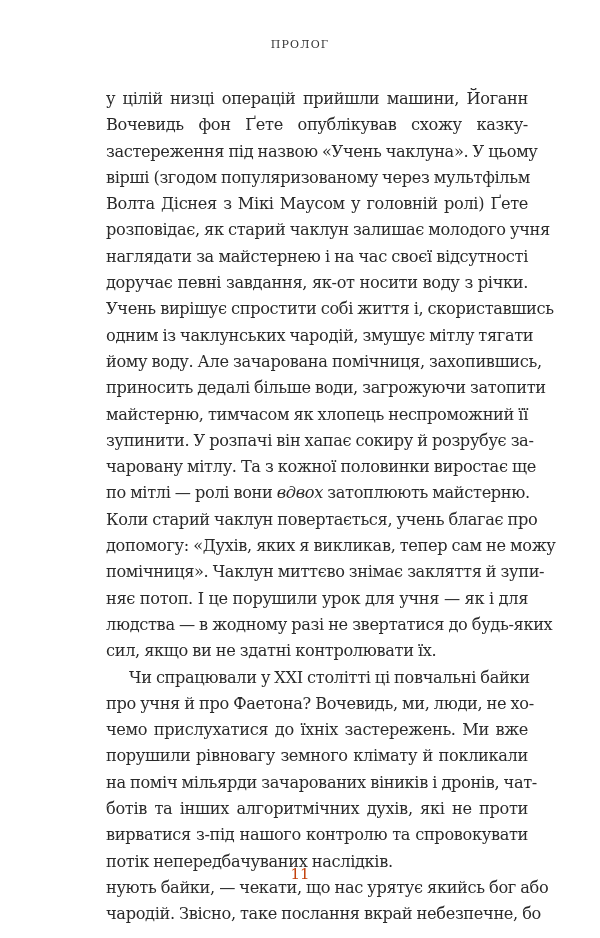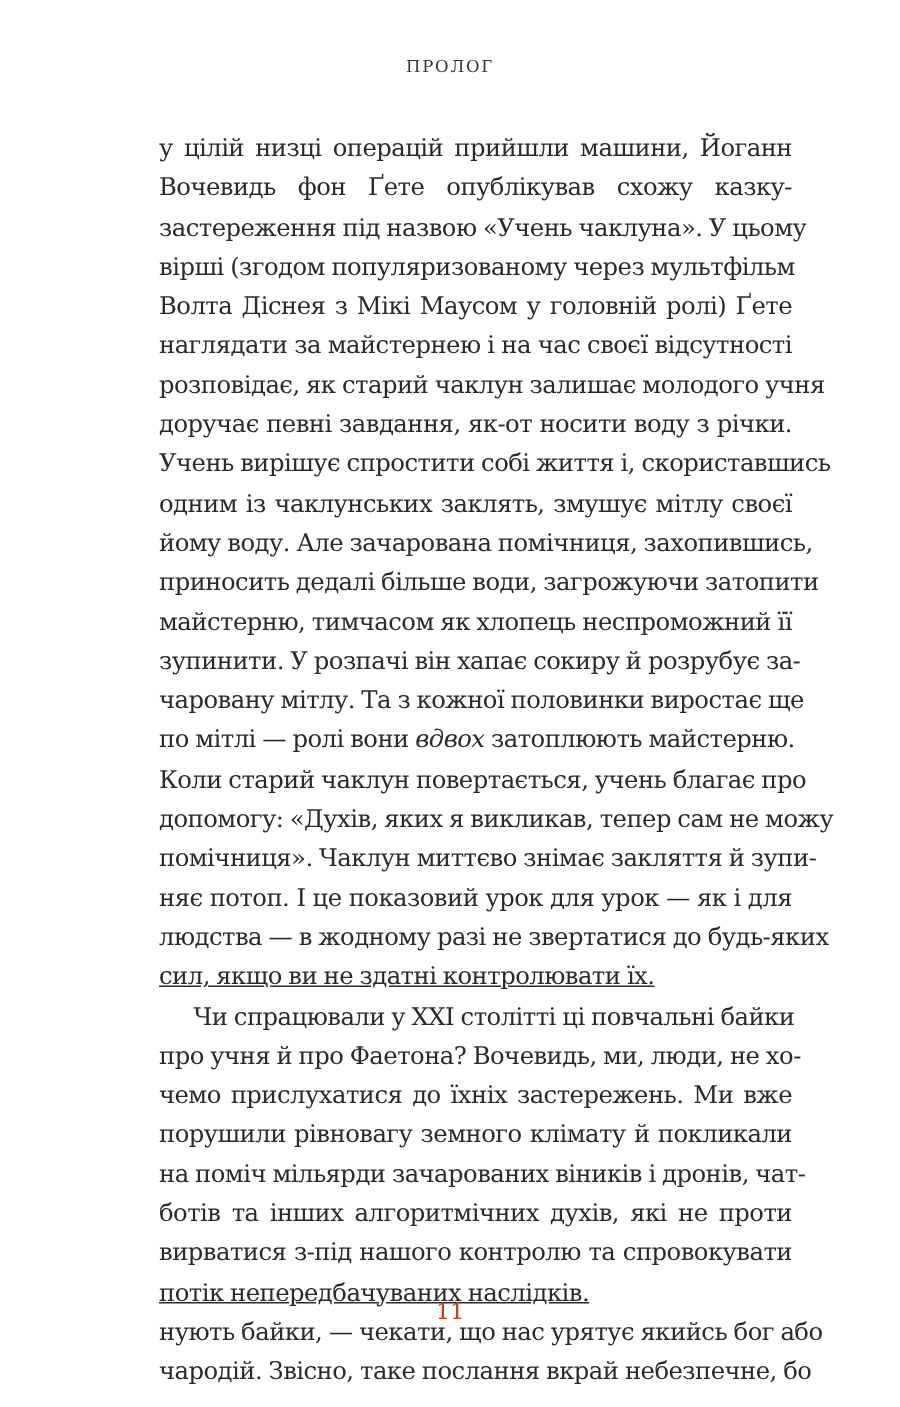--- a/index.html
+++ b/index.html
@@ -26,56 +26,56 @@
     height: 26.3px;
     line-height: 26.3px;
     font-size: 16.2px;
     white-space: nowrap;
     text-align: justify;
     text-align-last: justify;
     letter-spacing: -0.35px;
     word-spacing: -0.5px;
     margin-left: 33px;
   }
-  .line.last { text-align-last: left; text-decoration: underline; }
+  .line.last { text-align-last: left; }
   .line.indent { padding-left: 23px; }
   .line i { font-style: italic; }
   .page-number {
     position: absolute; top: 865px; left: 0; width: 600px;
     text-align: center;
     font-size: 15px;
     color: #c2410c;
   }
 </style>
 </head>
 <body>
 
 <div class="running-head">ПРОЛОГ</div>
 
 <div class="text-block">
   <span class="line">у цілій низці операцій прийшли машини, Йоганн</span>
   <span class="line">Вочевидь  фон Ґете опублікував схожу казку-</span>
   <span class="line">застереження під назвою «Учень чаклуна». У цьому</span>
   <span class="line">вірші (згодом популяризованому через мультфільм</span>
   <span class="line">Волта Діснея з Мікі Маусом у головній ролі) Ґете</span>
+  <span class="line">розповідає, як старий чаклун залишає молодого учня</span>
   <span class="line">наглядати за майстернею і на час своєї відсутності</span>
-  <span class="line">розповідає, як старий чаклун залишає молодого учня</span>
   <span class="line">доручає певні завдання, як-от носити воду з річки.</span>
   <span class="line">Учень вирішує спростити собі життя і, скориставшись</span>
-  <span class="line">одним із чаклунських заклять, змушує мітлу своєї</span>
+  <span class="line">одним із чаклунських чародій, змушує мітлу тягати</span>
   <span class="line">йому воду. Але зачарована помічниця, захопившись,</span>
   <span class="line">приносить дедалі більше води, загрожуючи затопити</span>
   <span class="line">майстерню, тимчасом як хлопець неспроможний її</span>
   <span class="line">зупинити. У розпачі він хапає сокиру й розрубує за-</span>
   <span class="line">чаровану мітлу. Та з кожної половинки виростає ще</span>
   <span class="line"><span>по мітлі — ролі вони </span><i>вдвох</i><span> затоплюють майстерню.</span></span>
   <span class="line">Коли старий чаклун повертається, учень благає про</span>
   <span class="line">допомогу: «Духів, яких я викликав, тепер сам не можу</span>
   <span class="line">помічниця». Чаклун миттєво знімає закляття й зупи-</span>
-  <span class="line">няє потоп. І це показовий урок для урок — як і для</span>
+  <span class="line">няє потоп. І це порушили урок для учня — як і для</span>
   <span class="line">людства — в жодному разі не звертатися до будь-яких</span>
   <span class="line last">сил, якщо ви не здатні контролювати їх.</span>
   <span class="line indent">Чи спрацювали у XXI столітті ці повчальні байки</span>
   <span class="line">про учня й про Фаетона? Вочевидь, ми, люди, не хо-</span>
   <span class="line">чемо прислухатися до їхніх застережень. Ми вже</span>
   <span class="line">порушили рівновагу земного клімату й покликали</span>
   <span class="line">на поміч мільярди зачарованих віників і дронів, чат-</span>
   <span class="line">ботів та інших алгоритмічних духів, які не проти</span>
   <span class="line">вирватися з-під нашого контролю та спровокувати</span>
   <span class="line last">потік непередбачуваних наслідків.</span>

